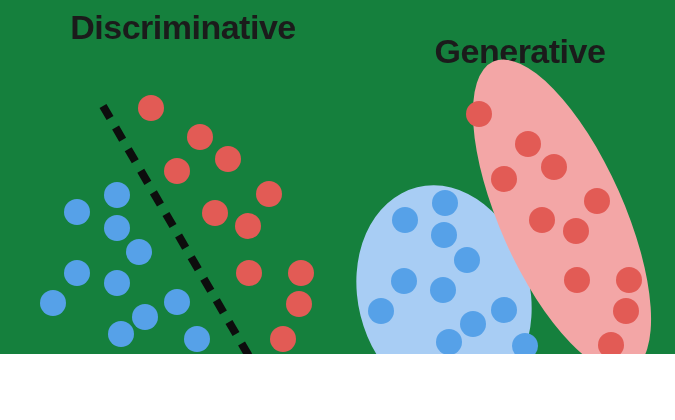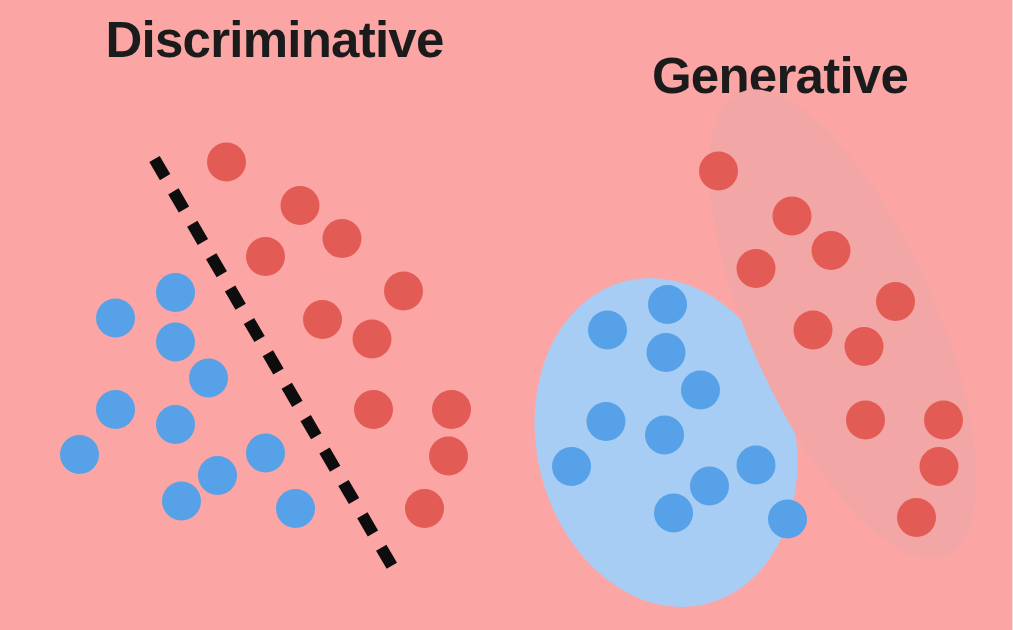--- a/index.html
+++ b/index.html
@@ -4,22 +4,22 @@
 <style>
   html, body {
     margin: 0;
     padding: 0;
     background: #ffffff;
     font-family: "Liberation Sans", sans-serif;
   }
   .stage {
     position: relative;
     width: 675px;
-    height: 420px;
-    background: #fca5a5;
+    height: 354px;
+    background: #15803d;
     overflow: hidden;
   }
   .panel-title {
     position: absolute;
     top: 8px;
     width: 300px;
     text-align: center;
     font-size: 34px;
     font-weight: 700;
     letter-spacing: -0.5px;

